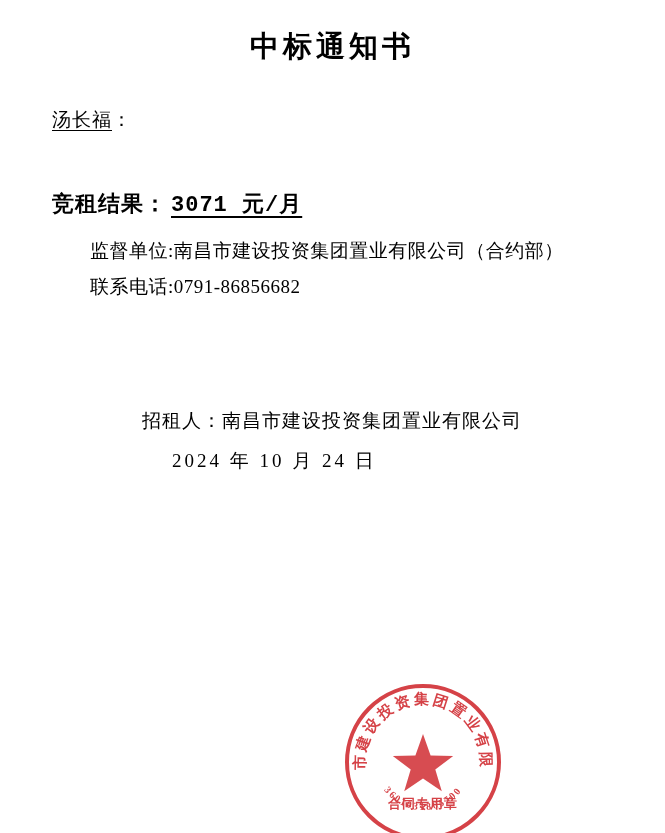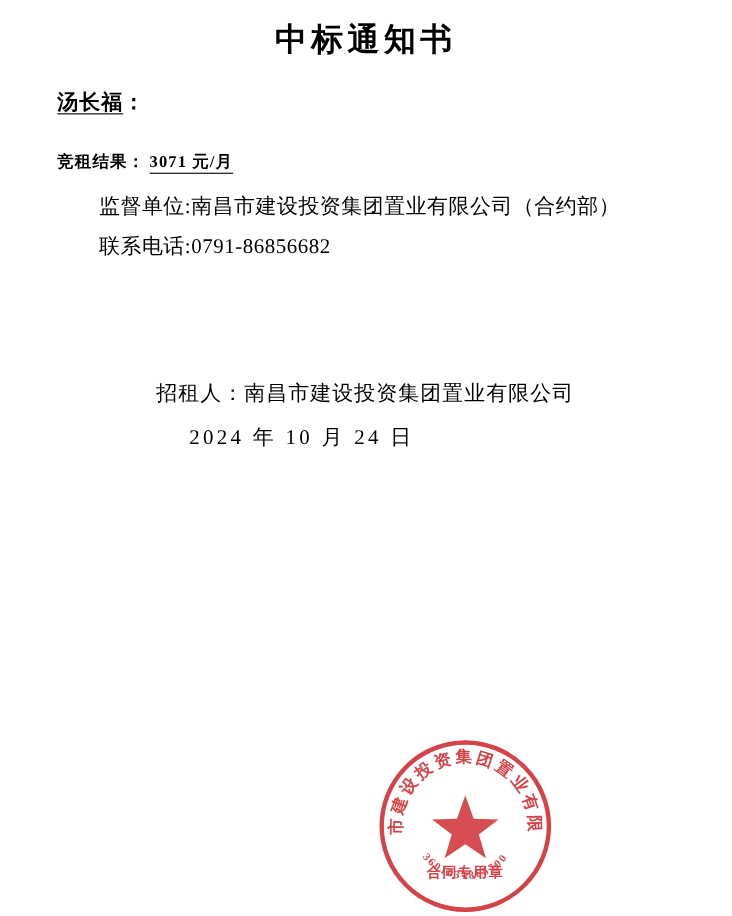--- a/index.html
+++ b/index.html
@@ -20,28 +20,28 @@
     width: 665px;
     height: 833px;
     box-sizing: border-box;
     padding: 0 52px;
   }
   .doc-title {
     text-align: center;
     font-size: 29px;
     font-weight: bold;
     letter-spacing: 4px;
-    margin-top: 16px;
+    margin-top: 27px;
     margin-bottom: 0;
     font-family: "Liberation Serif", serif;
   }
   .recipient {
-    margin-top: 24px;
+    margin-top: 40px;
     font-size: 19px;
-    font-weight: bold;
+    font-weight: normal;
     letter-spacing: 1px;
   }
   .recipient .name {
     text-decoration: underline;
     text-underline-offset: 4px;
   }
   .body-para {
     margin-top: 14px;
     font-size: 19px;
     line-height: 38px;
@@ -49,24 +49,25 @@
     text-justify: inter-ideograph;
     text-indent: 38px;
     letter-spacing: 0.5px;
   }
   .emph {
     font-weight: bold;
     text-decoration: underline;
     text-underline-offset: 4px;
   }
   .result-line {
-    margin-top: 32px;
-    font-size: 15px;
+    margin-top: 56px;
+    font-size: 22px;
     font-weight: bold;
     letter-spacing: 1px;
+    font-family: Liberation Mono, monospace;
   }
   .result-line .value {
     font-weight: bold;
     text-decoration: underline;
     text-underline-offset: 5px;
     padding: 0 4px;
   }
   .notice-para {
     margin-top: 40px;
     font-size: 19px;

